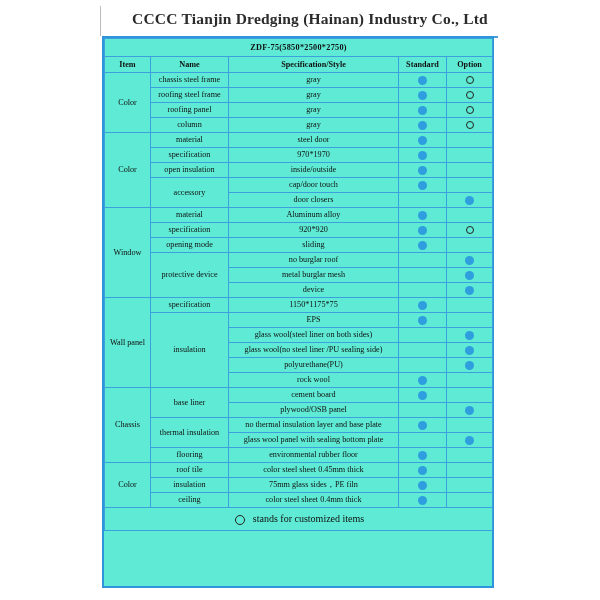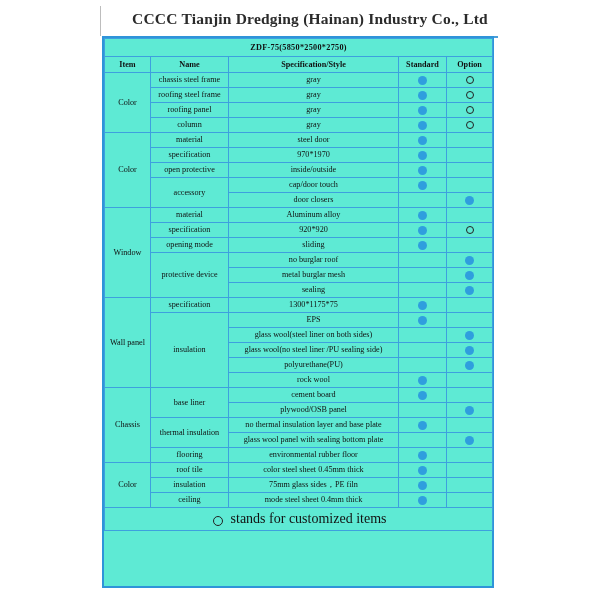--- a/index.html
+++ b/index.html
@@ -134,21 +134,21 @@
     padding-left: 10px;
     font-size: 9px;
   }
   .note-row .circle {
     width: 10px;
     height: 10px;
     margin-right: 8px;
     margin-left: 2px;
   }
   .note-text {
-    font-size: 14px;
+    font-size: 10px;
     color: #111;
   }
 </style>
 </head>
 <body>
 
 <div class="page">
 
   <div class="header">
     <div class="header-rule-left"></div>
@@ -208,21 +208,21 @@
             <td class="cell-mark"><span class="dot"></span></td>
             <td class="cell-mark"></td>
           </tr>
           <tr>
             <td class="rowlabel">specification</td>
             <td>970*1970</td>
             <td class="cell-mark"><span class="dot"></span></td>
             <td class="cell-mark"></td>
           </tr>
           <tr>
-            <td class="rowlabel">open protective</td>
+            <td class="rowlabel">open insulation</td>
             <td>inside/outside</td>
             <td class="cell-mark"><span class="dot"></span></td>
             <td class="cell-mark"></td>
           </tr>
           <tr>
             <td class="rowlabel" rowspan="2">accessory</td>
             <td>cap/door touch</td>
             <td class="cell-mark"><span class="dot"></span></td>
             <td class="cell-mark"></td>
           </tr>
@@ -255,28 +255,28 @@
             <td>no burglar roof</td>
             <td class="cell-mark"></td>
             <td class="cell-mark"><span class="dot"></span></td>
           </tr>
           <tr>
             <td>metal burglar mesh</td>
             <td class="cell-mark"></td>
             <td class="cell-mark"><span class="dot"></span></td>
           </tr>
           <tr>
-            <td>sealing</td>
+            <td>device</td>
             <td class="cell-mark"></td>
             <td class="cell-mark"><span class="dot"></span></td>
           </tr>
           <tr>
             <td class="group" rowspan="6">Wall panel</td>
             <td class="rowlabel">specification</td>
-            <td>1300*1175*75</td>
+            <td>1150*1175*75</td>
             <td class="cell-mark"><span class="dot"></span></td>
             <td class="cell-mark"></td>
           </tr>
           <tr>
             <td class="rowlabel" rowspan="5">insulation</td>
             <td>EPS</td>
             <td class="cell-mark"><span class="dot"></span></td>
             <td class="cell-mark"></td>
           </tr>
           <tr>
@@ -336,21 +336,21 @@
             <td class="cell-mark"></td>
           </tr>
           <tr>
             <td class="rowlabel">insulation</td>
             <td>75mm glass sides，PE filn</td>
             <td class="cell-mark"><span class="dot"></span></td>
             <td class="cell-mark"></td>
           </tr>
           <tr>
             <td class="rowlabel">ceiling</td>
-            <td>mode steel sheet 0.4mm thick</td>
+            <td>color steel sheet 0.4mm thick</td>
             <td class="cell-mark"><span class="dot"></span></td>
             <td class="cell-mark"></td>
           </tr>
           <tr class="note-row">
             <td colspan="5"><span class="circle"></span><span class="note-text">stands for customized items</span></td>
           </tr>
         </tbody>
     </table>
   </div>
 

